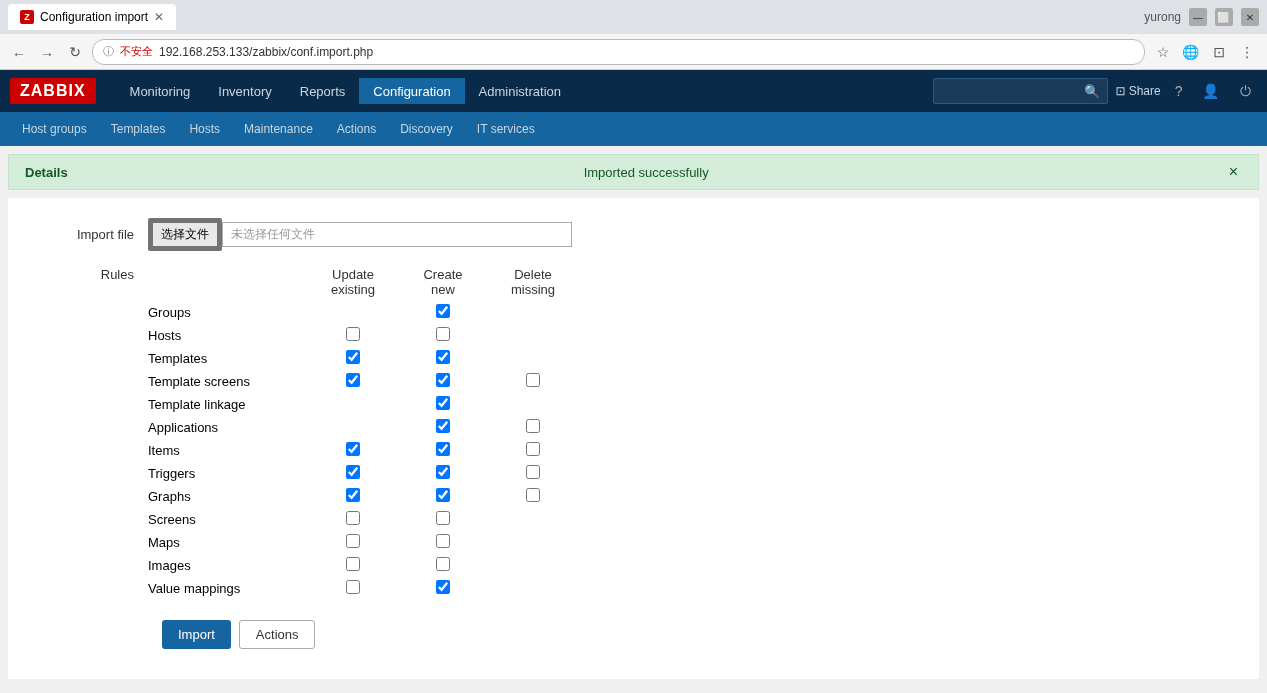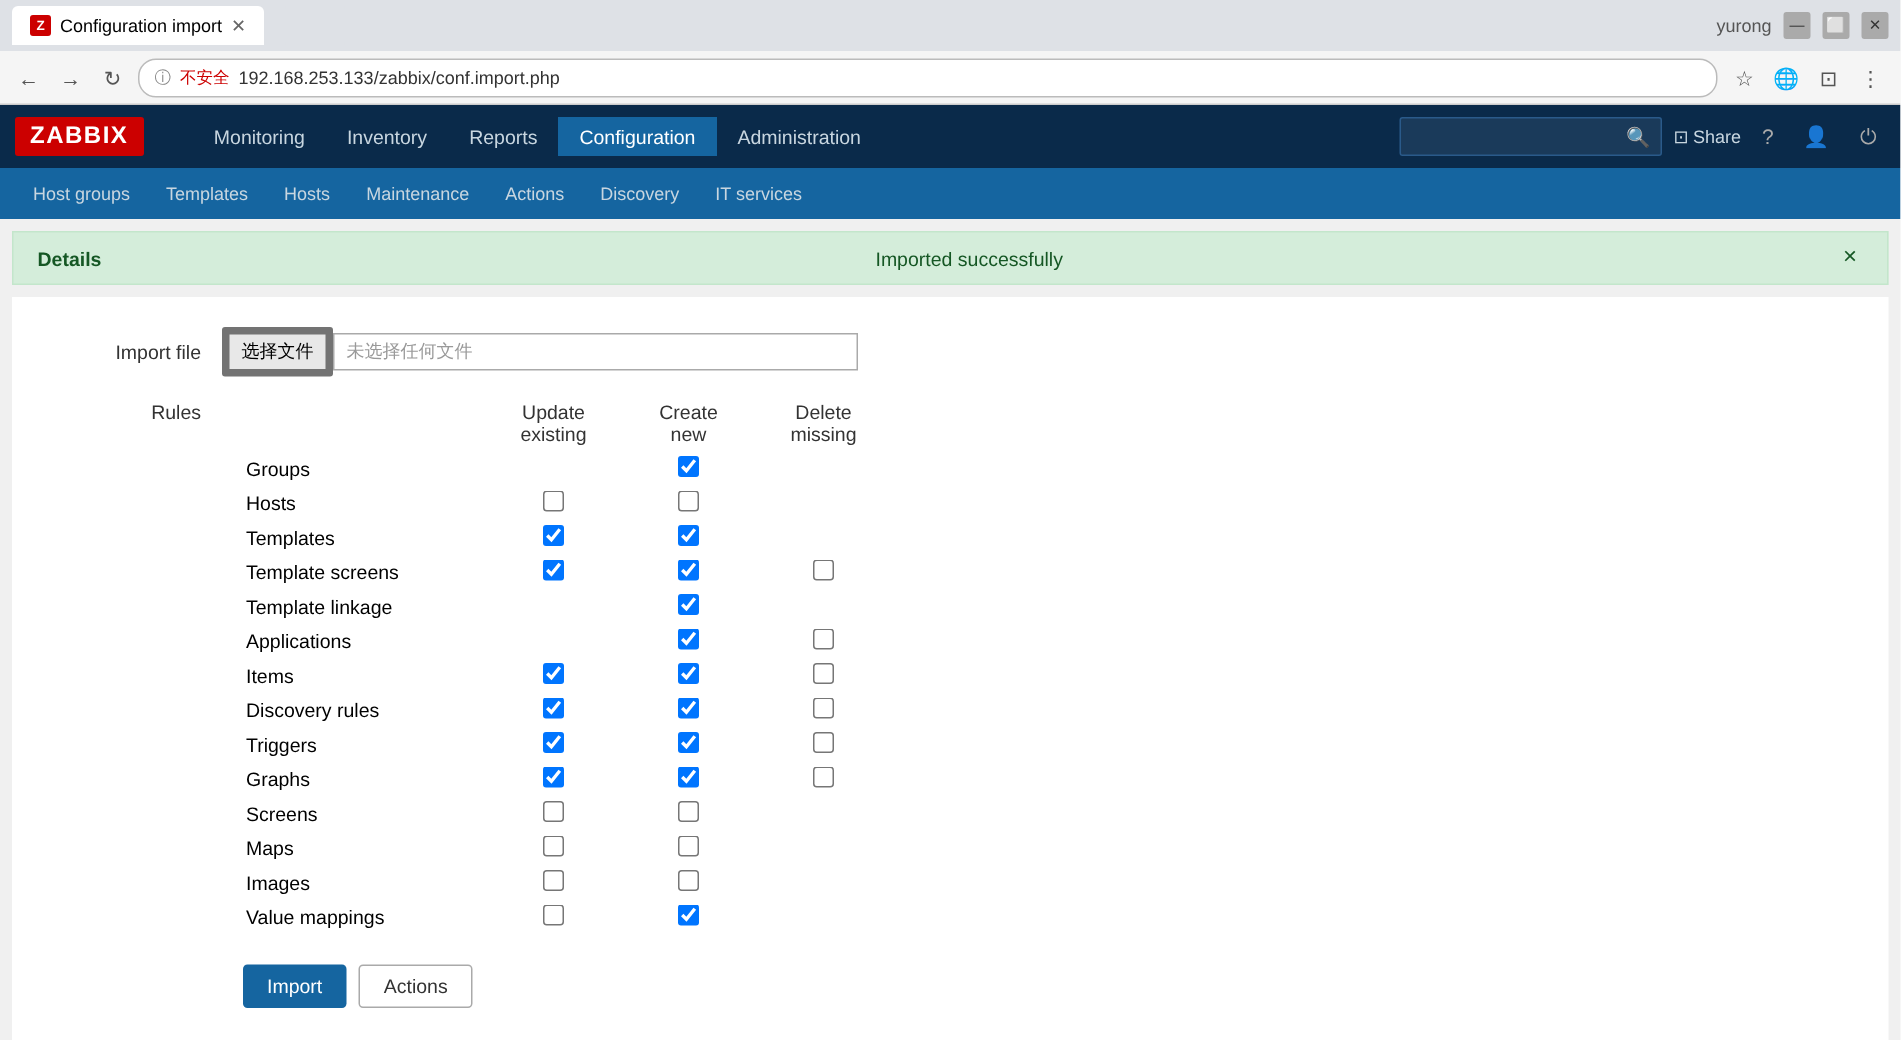--- a/index.html
+++ b/index.html
@@ -96,21 +96,21 @@
       align-items: center;
       padding: 0 10px;
     }
     .zabbix-logo {
       background: #cc0000;
       color: white;
       font-size: 16px;
       font-weight: bold;
       padding: 4px 10px;
       border-radius: 2px;
-      margin-right: 33px;
+      margin-right: 20px;
       letter-spacing: 1px;
     }
     .main-nav {
       display: flex;
       gap: 0;
       flex: 1;
     }
     .main-nav-item {
       color: #c8d6e0;
       padding: 0 14px;
@@ -247,21 +247,20 @@
       font-size: 12px;
       min-width: 350px;
       background: white;
       color: #999;
     }
 
     
     .rules-section {
       display: flex;
       margin-bottom: 20px;
-      gap: 16px;
     }
     .rules-label {
       width: 120px;
       text-align: right;
       padding-right: 14px;
       color: #333;
       font-size: 13px;
       padding-top: 4px;
     }
     .rules-table {
@@ -460,26 +459,20 @@
           <td class="checkbox-cell"><input type="checkbox" style=""></td>
         </tr>
 
         <tr>
           <td>Items</td>
           <td class="checkbox-cell"><input type="checkbox" checked="" style=""></td>
           <td class="checkbox-cell"><input type="checkbox" checked="" style=""></td>
           <td class="checkbox-cell"><input type="checkbox" style=""></td>
         </tr>
 
-        <tr>
-          <td>Discovery rules</td>
-          <td class="checkbox-cell"><input type="checkbox" checked="" style=""></td>
-          <td class="checkbox-cell"><input type="checkbox" checked="" style=""></td>
-          <td class="checkbox-cell"><input type="checkbox" style=""></td>
-        </tr>
 
         <tr>
           <td>Triggers</td>
           <td class="checkbox-cell"><input type="checkbox" checked="" style=""></td>
           <td class="checkbox-cell"><input type="checkbox" checked="" style=""></td>
           <td class="checkbox-cell"><input type="checkbox" style=""></td>
         </tr>
 
         <tr>
           <td>Graphs</td>

